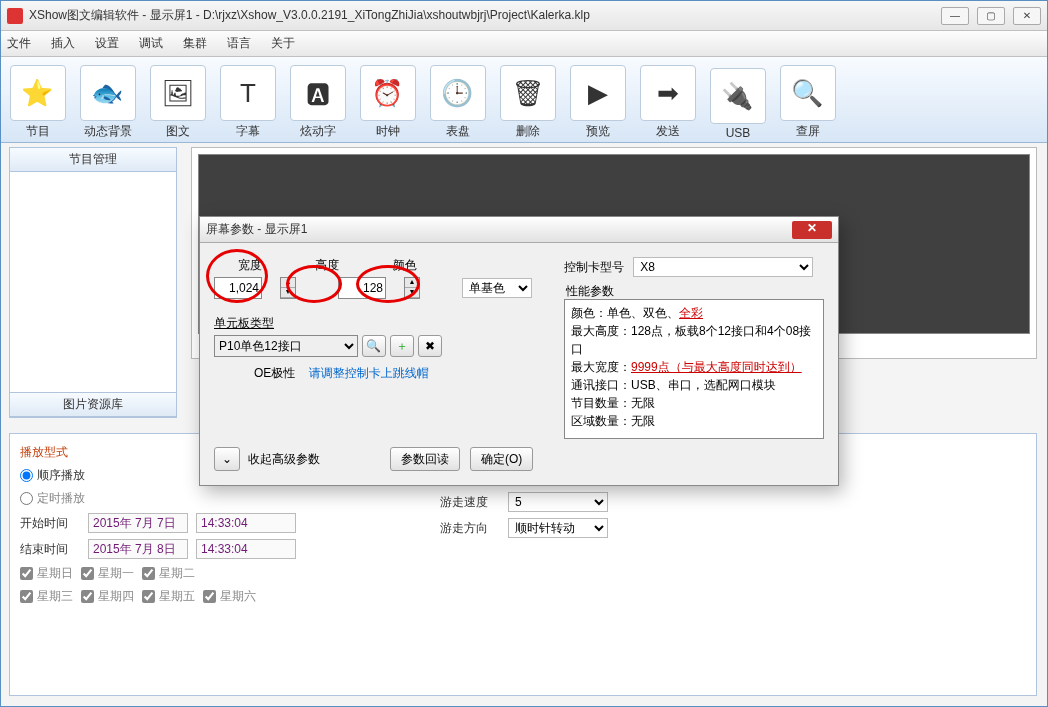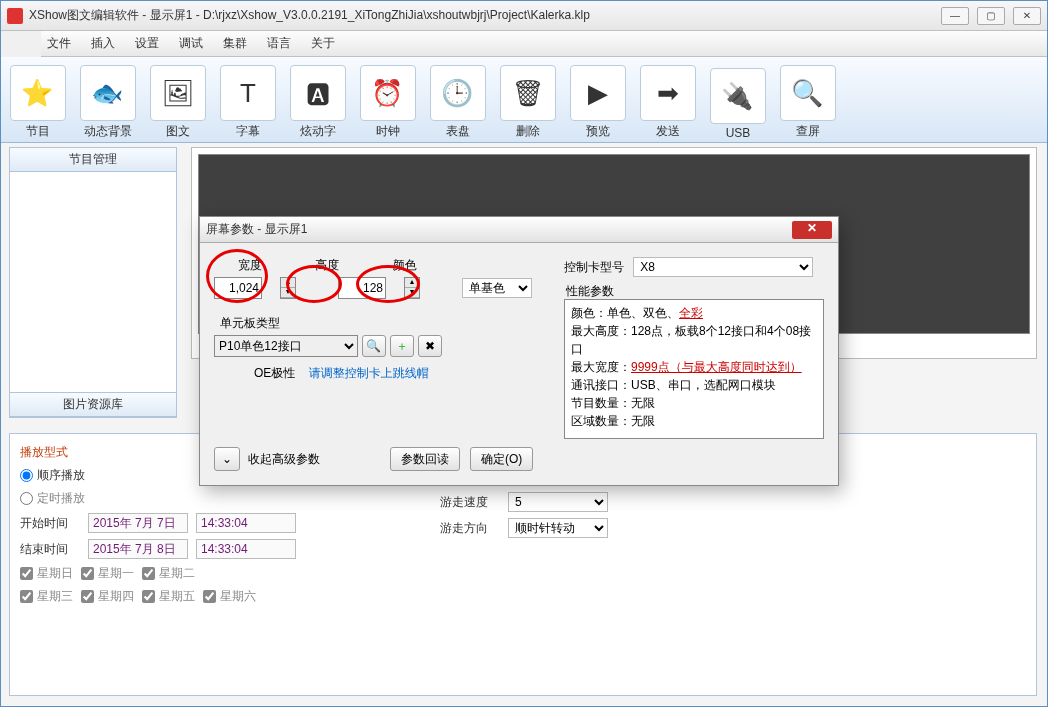--- a/index.html
+++ b/index.html
@@ -3,21 +3,21 @@
 <meta charset="utf-8">
 <style>
 * { box-sizing: border-box; margin: 0; padding: 0; font-family: "Microsoft YaHei", sans-serif; font-size: 12px; }
 body { background: #fff; width: 1048px; height: 707px; overflow: hidden; }
 .window { width: 1048px; height: 707px; background: #f0f0f0; border: 1px solid #5a8fc4; position: relative; }
 .titlebar { height: 30px; background: linear-gradient(#f7f7f7,#e6e6e6); border-bottom: 1px solid #c0c0c0; display: flex; align-items: center; padding: 0 6px; }
 .titlebar .app-icon { width: 16px; height: 16px; margin-right: 6px; background:#d33; border-radius:2px; }
 .titlebar .title-text { flex: 1; color: #333; }
 .titlebar .win-btns { display: flex; gap: 8px; }
 .win-btn { width: 28px; height: 18px; border: 1px solid #aaa; border-radius: 2px; background: #f6f6f6; display:flex; align-items:center; justify-content:center; font-size:10px; color:#444; }
-.menubar { height: 26px; background: linear-gradient(#fdfdfd,#e8e8e8); border-bottom: 1px solid #c0c0c0; display: flex; align-items: center; padding: 0 6px; gap: 20px; margin-left: 40px; }
+.menubar { height: 26px; background: linear-gradient(#fdfdfd,#e8e8e8); border-bottom: 1px solid #c0c0c0; display: flex; align-items: center; padding: 0 6px; gap: 20px; }
 .menubar span { color: #333; }
 .toolbar { height: 86px; background: linear-gradient(#f8fbff,#d7e6f6); border-bottom: 1px solid #9bb7d6; display: flex; align-items: flex-end; padding: 4px 2px 0 2px; gap: 0; }
 .tool-item { width: 70px; text-align: center; font-size: 12px; color: #333; padding-bottom: 2px; }
 .tool-item .icon { width: 56px; height: 56px; margin: 0 auto 2px auto; border:1px solid #bcd; border-radius:4px; display:flex; align-items:center; justify-content:center; background:#fff; font-size:26px; }
 .body-area { position: absolute; top: 142px; left: 0; right: 0; bottom: 0; background: #f4f4f4; }
 .left-panel { position: absolute; left: 8px; top: 4px; width: 168px; }
 .panel-box { border: 1px solid #b0c4de; background: #fff; }
 .panel-title { background: linear-gradient(#f7fbff,#dfeaf6); border-bottom: 1px solid #b0c4de; text-align: center; padding: 3px 0; color:#333;font-family:Liberation Serif, serif; }
 .panel-body { height: 220px; background: #fff; }
 .panel-title2 { border-top:1px solid #b0c4de; }
@@ -267,21 +267,21 @@
             <div>▼</div>
           </div>
         <span style="width:6px"></span>
         <select class="sel" style="width:70px"><option>单基色</option></select>
       </div>
 
       <div class="circle-red" style="left:6px; top:6px; width:62px; height:54px;"></div>
       <div class="circle-red" style="left:86px; top:22px; width:56px; height:38px;"></div>
       <div class="circle-red" style="left:156px; top:22px; width:64px; height:38px;"></div>
 
-      <div style="position:absolute; left:20px; top:72px;">单元板类型</div>
+      <div style="position:absolute; left:14px; top:72px;text-decoration:underline;">单元板类型</div>
       <div style="position:absolute; left:14px; top:92px; display:flex; gap:4px;">
         <select class="sel-wide"><option>P10单色12接口</option></select>
         <div class="small-btn">🔍</div>
         <div class="small-btn" style="color:#2a2">＋</div>
         <div class="small-btn">✖</div>
       </div>
 
       <div style="position:absolute; left:14px; top:122px;margin-left:40px;">
         <span>OE极性</span>
         <span style="color:#06c; margin-left:10px">请调整控制卡上跳线帽</span>

